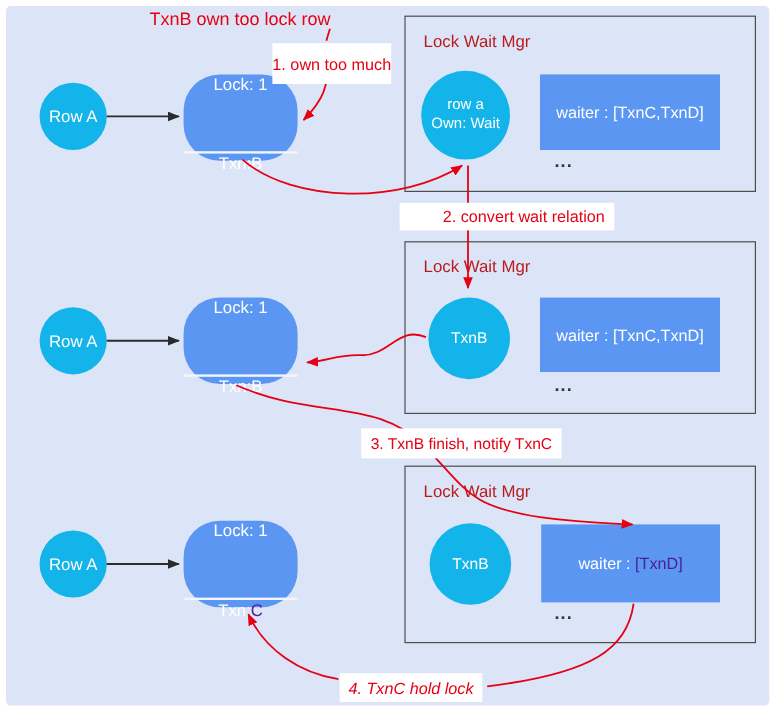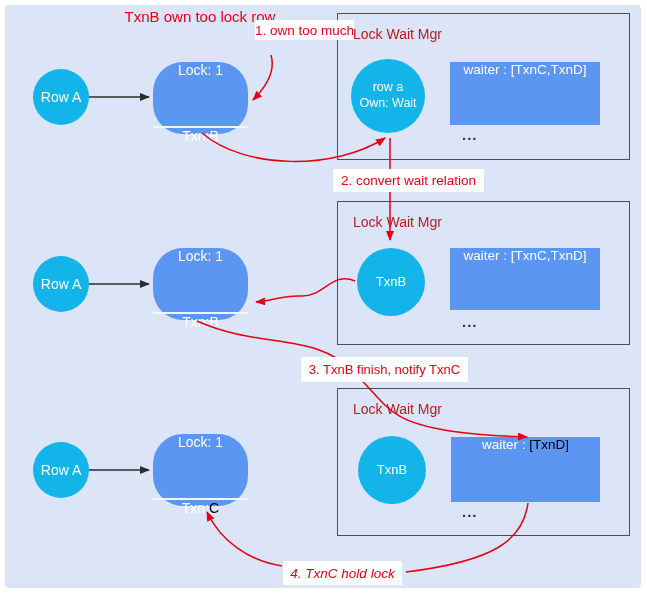--- a/index.html
+++ b/index.html
@@ -9,22 +9,22 @@
   }
   .panel{position:absolute;left:5px;top:5px;width:636px;height:583px;
     background:#dbe5f7;border-radius:4px;}
   
   .top-note{position:absolute;left:98px;top:8px;width:204px;text-align:center;
     color:#e60012;font-size:15px;z-index:1;}
   
   .lbl{position:absolute;background:#ffffff;color:#e60012;display:flex;
     align-items:center;justify-content:center;font-size:13.5px;z-index:3;
     white-space:nowrap;}
-  .lbl1{left:227px;top:20px;width:99px;height:20px;margin-left:28px;}
-  .lbl2{left:333px;top:169px;width:151px;height:23px;}
+  .lbl1{left:227px;top:36px;width:99px;height:34px;}
+  .lbl2{left:333px;top:169px;width:151px;height:23px;padding-left:28px;}
   .lbl3{left:281px;top:357px;width:167px;height:25px;font-size:13px;margin-left:20px;}
   .lbl4{left:283px;top:561px;width:119px;height:24px;font-style:italic;}
   
   .rowc{position:absolute;width:56px;height:56px;border-radius:50%;
     background:#12b4e9;color:#fff;display:flex;align-items:center;
     justify-content:center;font-size:14px;z-index:1;}
   .rowc1{left:33px;top:69px;} .rowc2{left:33px;top:256px;} .rowc3{left:33px;top:442px;}
   
   .lockbox{position:absolute;width:95px;height:72px;background:#5b97f2;
     display:flex;flex-direction:column;z-index:1;border-radius:30px;}
@@ -40,26 +40,26 @@
   .lwm-title{position:absolute;left:15px;top:12px;color:#b91c1c;font-size:14px;}
   
   .mgrc{position:absolute;border-radius:50%;background:#12b4e9;color:#fff;
     display:flex;flex-direction:column;align-items:center;justify-content:center;
     font-size:13px;line-height:1.25;z-index:1;text-align:center;}
   .mgrc1{left:351px;top:59px;width:74px;height:74px;font-size:12.5px;}
   .mgrc2{left:357px;top:248px;width:68px;height:68px;}
   .mgrc3{left:358px;top:436px;width:68px;height:68px;}
   
   .waiter{position:absolute;background:#5b97f2;color:#fff;display:flex;
-    align-items:flex-start;justify-content:center;font-size:13.5px;z-index:1;
+    align-items:center;justify-content:center;font-size:13.5px;z-index:1;
     white-space:pre;}
   .wait1{left:450px;top:62px;width:150px;height:63px;}
   .wait2{left:450px;top:248px;width:150px;height:62px;}
   .wait3{left:451px;top:437px;width:149px;height:65px;}
-  .red-text{color:#000000;}
+  .red-text{color:#4c1d95;}
   
   .dots{position:absolute;color:#333;font-size:15px;font-weight:bold;
     letter-spacing:1px;z-index:1;}
   .dots1{left:462px;top:126px;} .dots2{left:462px;top:313px;} .dots3{left:462px;top:503px;}
   svg.arrows{position:absolute;left:0;top:0;z-index:2;pointer-events:none;}
 </style>
 </head>
 <body>
 
 <div class="panel"></div>

